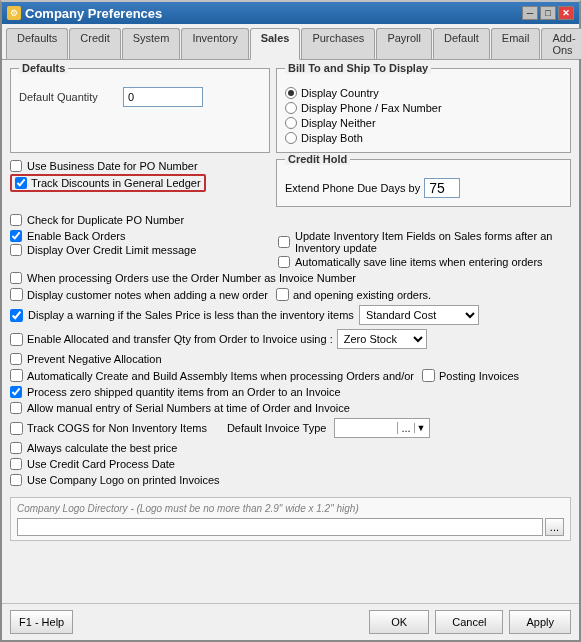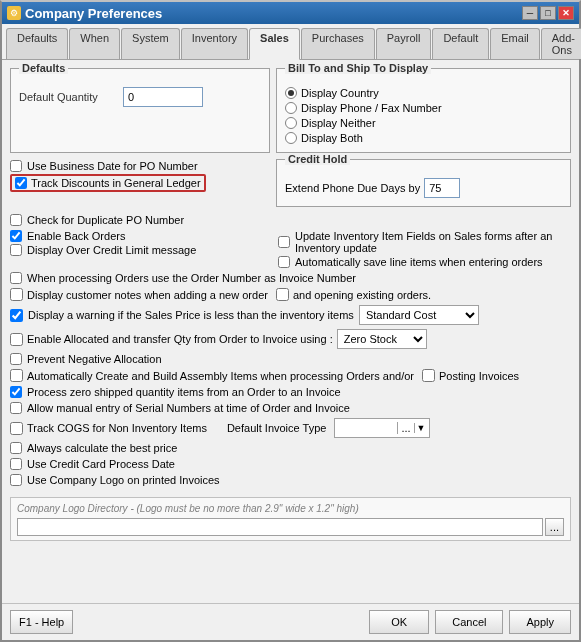--- a/index.html
+++ b/index.html
@@ -243,21 +243,21 @@
       font-size: 11px;
       padding: 0 2px;
     }
 
     .input-small {
       border: 1px solid #7a9cc0;
       background: white;
       height: 20px;
       width: 40px;
       padding: 1px 4px;
-      font-size: 11px;
+      font-size: 14px;
     }
 
     .inline-row {
       display: flex;
       align-items: center;
       gap: 4px;
       font-size: 11px;
       padding: 1px 0;
       flex-wrap: wrap;
     }
@@ -364,21 +364,21 @@
     </div>
     <div class="title-buttons">
       <div class="title-btn">─</div>
       <div class="title-btn">□</div>
       <div class="title-btn close">✕</div>
     </div>
   </div>
 
   <div class="tabs-bar">
     <div class="tab">Defaults</div>
-    <div class="tab">When</div>
+    <div class="tab">Credit</div>
     <div class="tab">System</div>
     <div class="tab">Inventory</div>
     <div class="tab active">Sales</div>
     <div class="tab">Purchases</div>
     <div class="tab">Payroll</div>
     <div class="tab">Default</div>
     <div class="tab">Email</div>
     <div class="tab">Add-Ons</div>
   </div>
 

